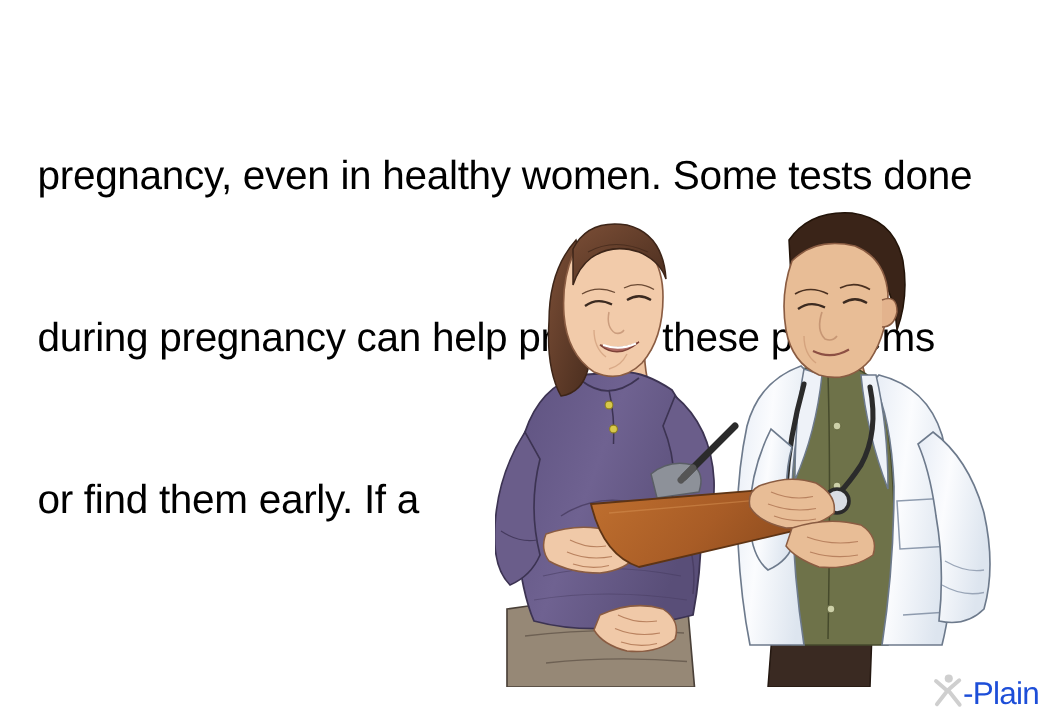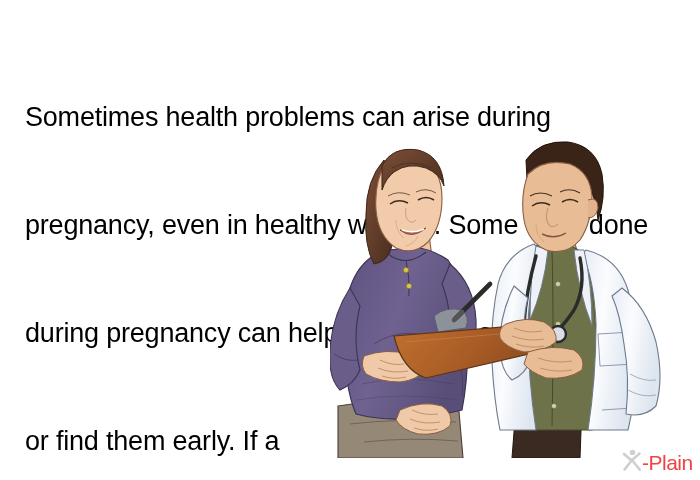--- a/index.html
+++ b/index.html
@@ -47,32 +47,31 @@
     top: 448px;
     width: 74px;
     height: 30px;
   }
   #logo svg { display: block; }
   #logo-word {
     position: absolute;
     left: 20px;
     top: 3px;
     font-size: 21px;
-    color: #ef4444;
+    color: #1d4ed8;
     font-family: "Liberation Sans", sans-serif;
     letter-spacing: -0.5px;
   }
 </style>
 </head>
 <body>
 
 <div id="page">
 
   <div id="body-text">
-    <span class="tline">Sometimes health problems can arise during</span>
     <span class="tline">pregnancy, even in healthy women. Some tests done</span>
     <span class="tline">during pregnancy can help prevent these problems</span>
     <span class="tline">or find them early. If a</span>
     
     
     
     
     
     
     

